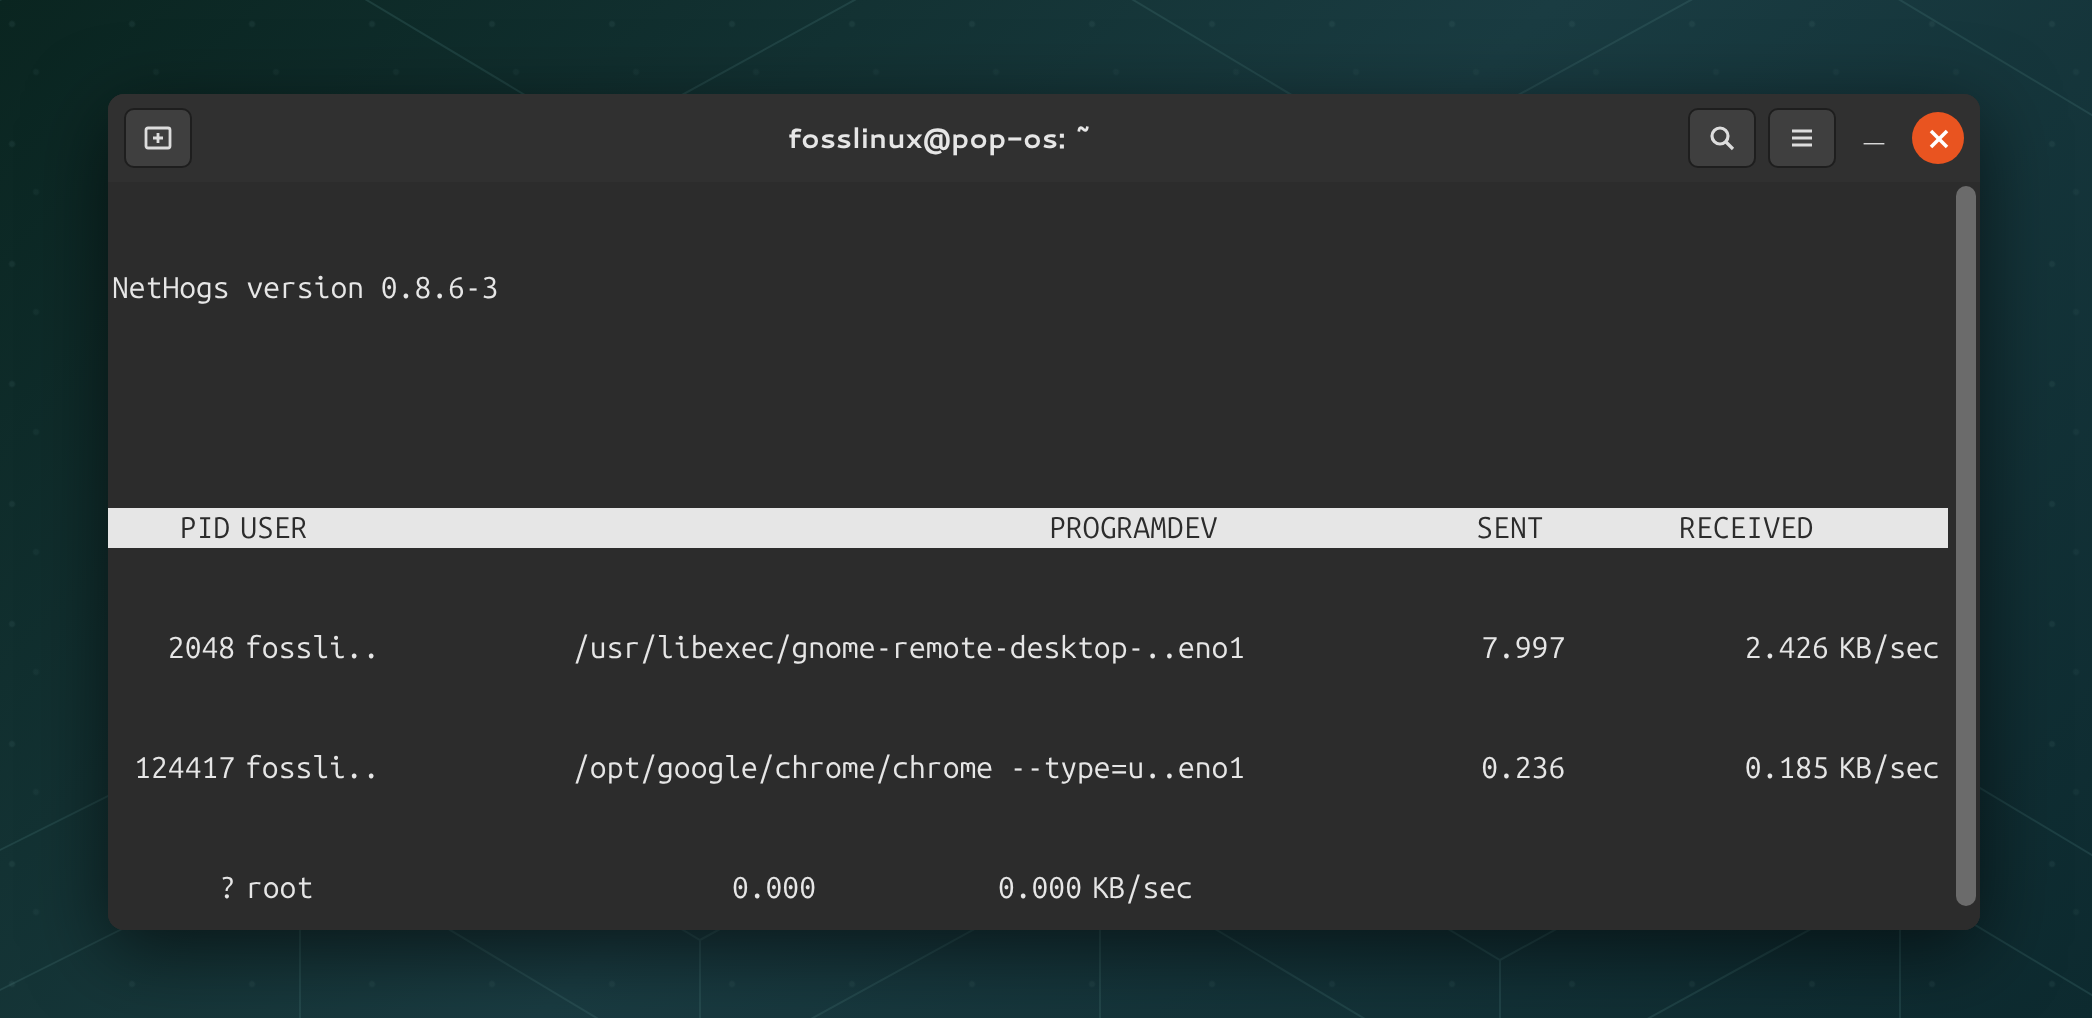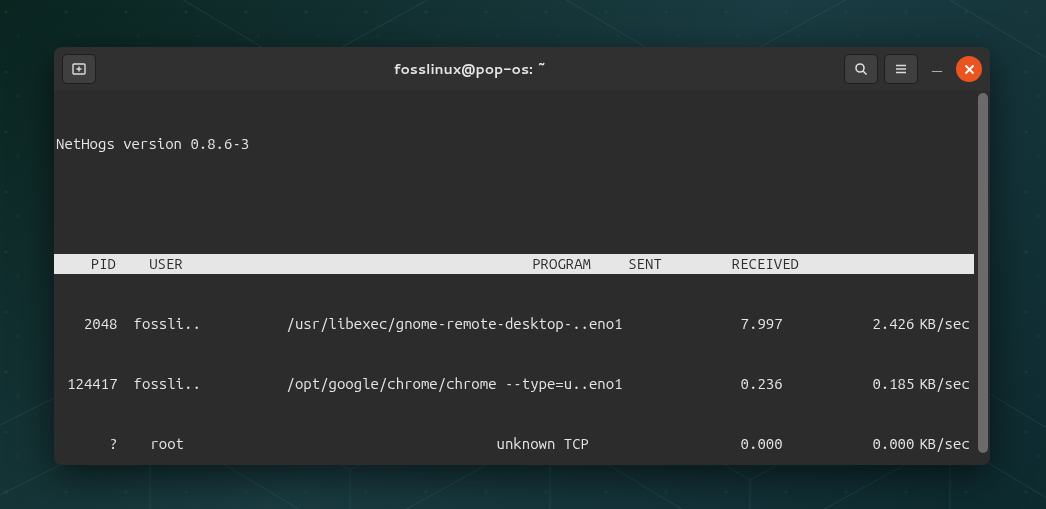--- a/index.html
+++ b/index.html
@@ -126,21 +126,21 @@
     .inverted {
       background: #e6e6e6;
       color: #2c2c2c;
       display: block;
     }
     .row { display: block; padding-left: 2px;}
     .hdr, .trow, .totrow {
       display: flex;
     }
     .col-pid    { width: 67px;  text-align: right; padding-right: 5px;}
-    .col-user   { width: 90px;  text-align: center; }
+    .col-user   { width: 90px;  text-align: left; }
     .col-prog   { width: 380px; text-align: right; }
     .col-dev    { width: 120px; text-align: left; }
     .col-sent   { width: 108px;  text-align: center; }
     .col-recv   { width: 100px; text-align: right; }
     .col-unit   { width: 60px;  text-align: left; padding-left: 5px;}
     .spacer { height: 20px; }
     .inverted .hdr, .inverted .totrow { width: 912px; }
   </style>
 </head>
 <body>
@@ -190,21 +190,21 @@
           </svg>
       </div>
     </div>
   </div>
 
   <div class="terminal-body">
     <div class="scrollbar"></div>
     <div class="term-content">
       <span class="row">NetHogs version 0.8.6-3</span>
       <div class="spacer"></div>
-      <span class="inverted"><span class="hdr"><span class="col-pid">PID</span><span class="col-user">USER</span><span class="col-prog">PROGRAM</span><span class="col-sent">SENT</span><span class="col-recv">RECEIVED</span><span class="col-unit"></span></span></span>
+      <span class="inverted"><span class="hdr"><span class="col-pid">PID</span><span class="col-user">USER</span><span class="col-prog">PROGRAM</span><span class="col-dev">DEV</span><span class="col-sent">SENT</span><span class="col-recv">RECEIVED</span><span class="col-unit"></span></span></span>
       <span class="row"><span class="trow"><span class="col-pid">2048</span><span class="col-user">fossli..</span><span class="col-prog">/usr/libexec/gnome-remote-desktop-..</span><span class="col-dev">eno1</span><span class="col-sent">7.997</span><span class="col-recv">2.426</span><span class="col-unit">KB/sec</span></span></span>
       <span class="row"><span class="trow"><span class="col-pid">124417</span><span class="col-user">fossli..</span><span class="col-prog">/opt/google/chrome/chrome --type=u..</span><span class="col-dev">eno1</span><span class="col-sent">0.236</span><span class="col-recv">0.185</span><span class="col-unit">KB/sec</span></span></span>
-      <span class="row"><span class="trow"><span class="col-pid">?</span><span class="col-user">root</span><span class="col-prog">unknown TCP</span><span class="col-dev"></span><span class="col-sent">0.000</span><span class="col-recv">0.000</span><span class="col-unit">KB/sec</span></span></span>
+      <span class="row"><span class="trow"><span class="col-pid">?</span><span class="col-user">root</span><span class="col-dev"></span><span class="col-sent">0.000</span><span class="col-recv">0.000</span><span class="col-unit">KB/sec</span></span></span>
       
       
     </div>
   </div>
 </div>
 
 </body></html>

